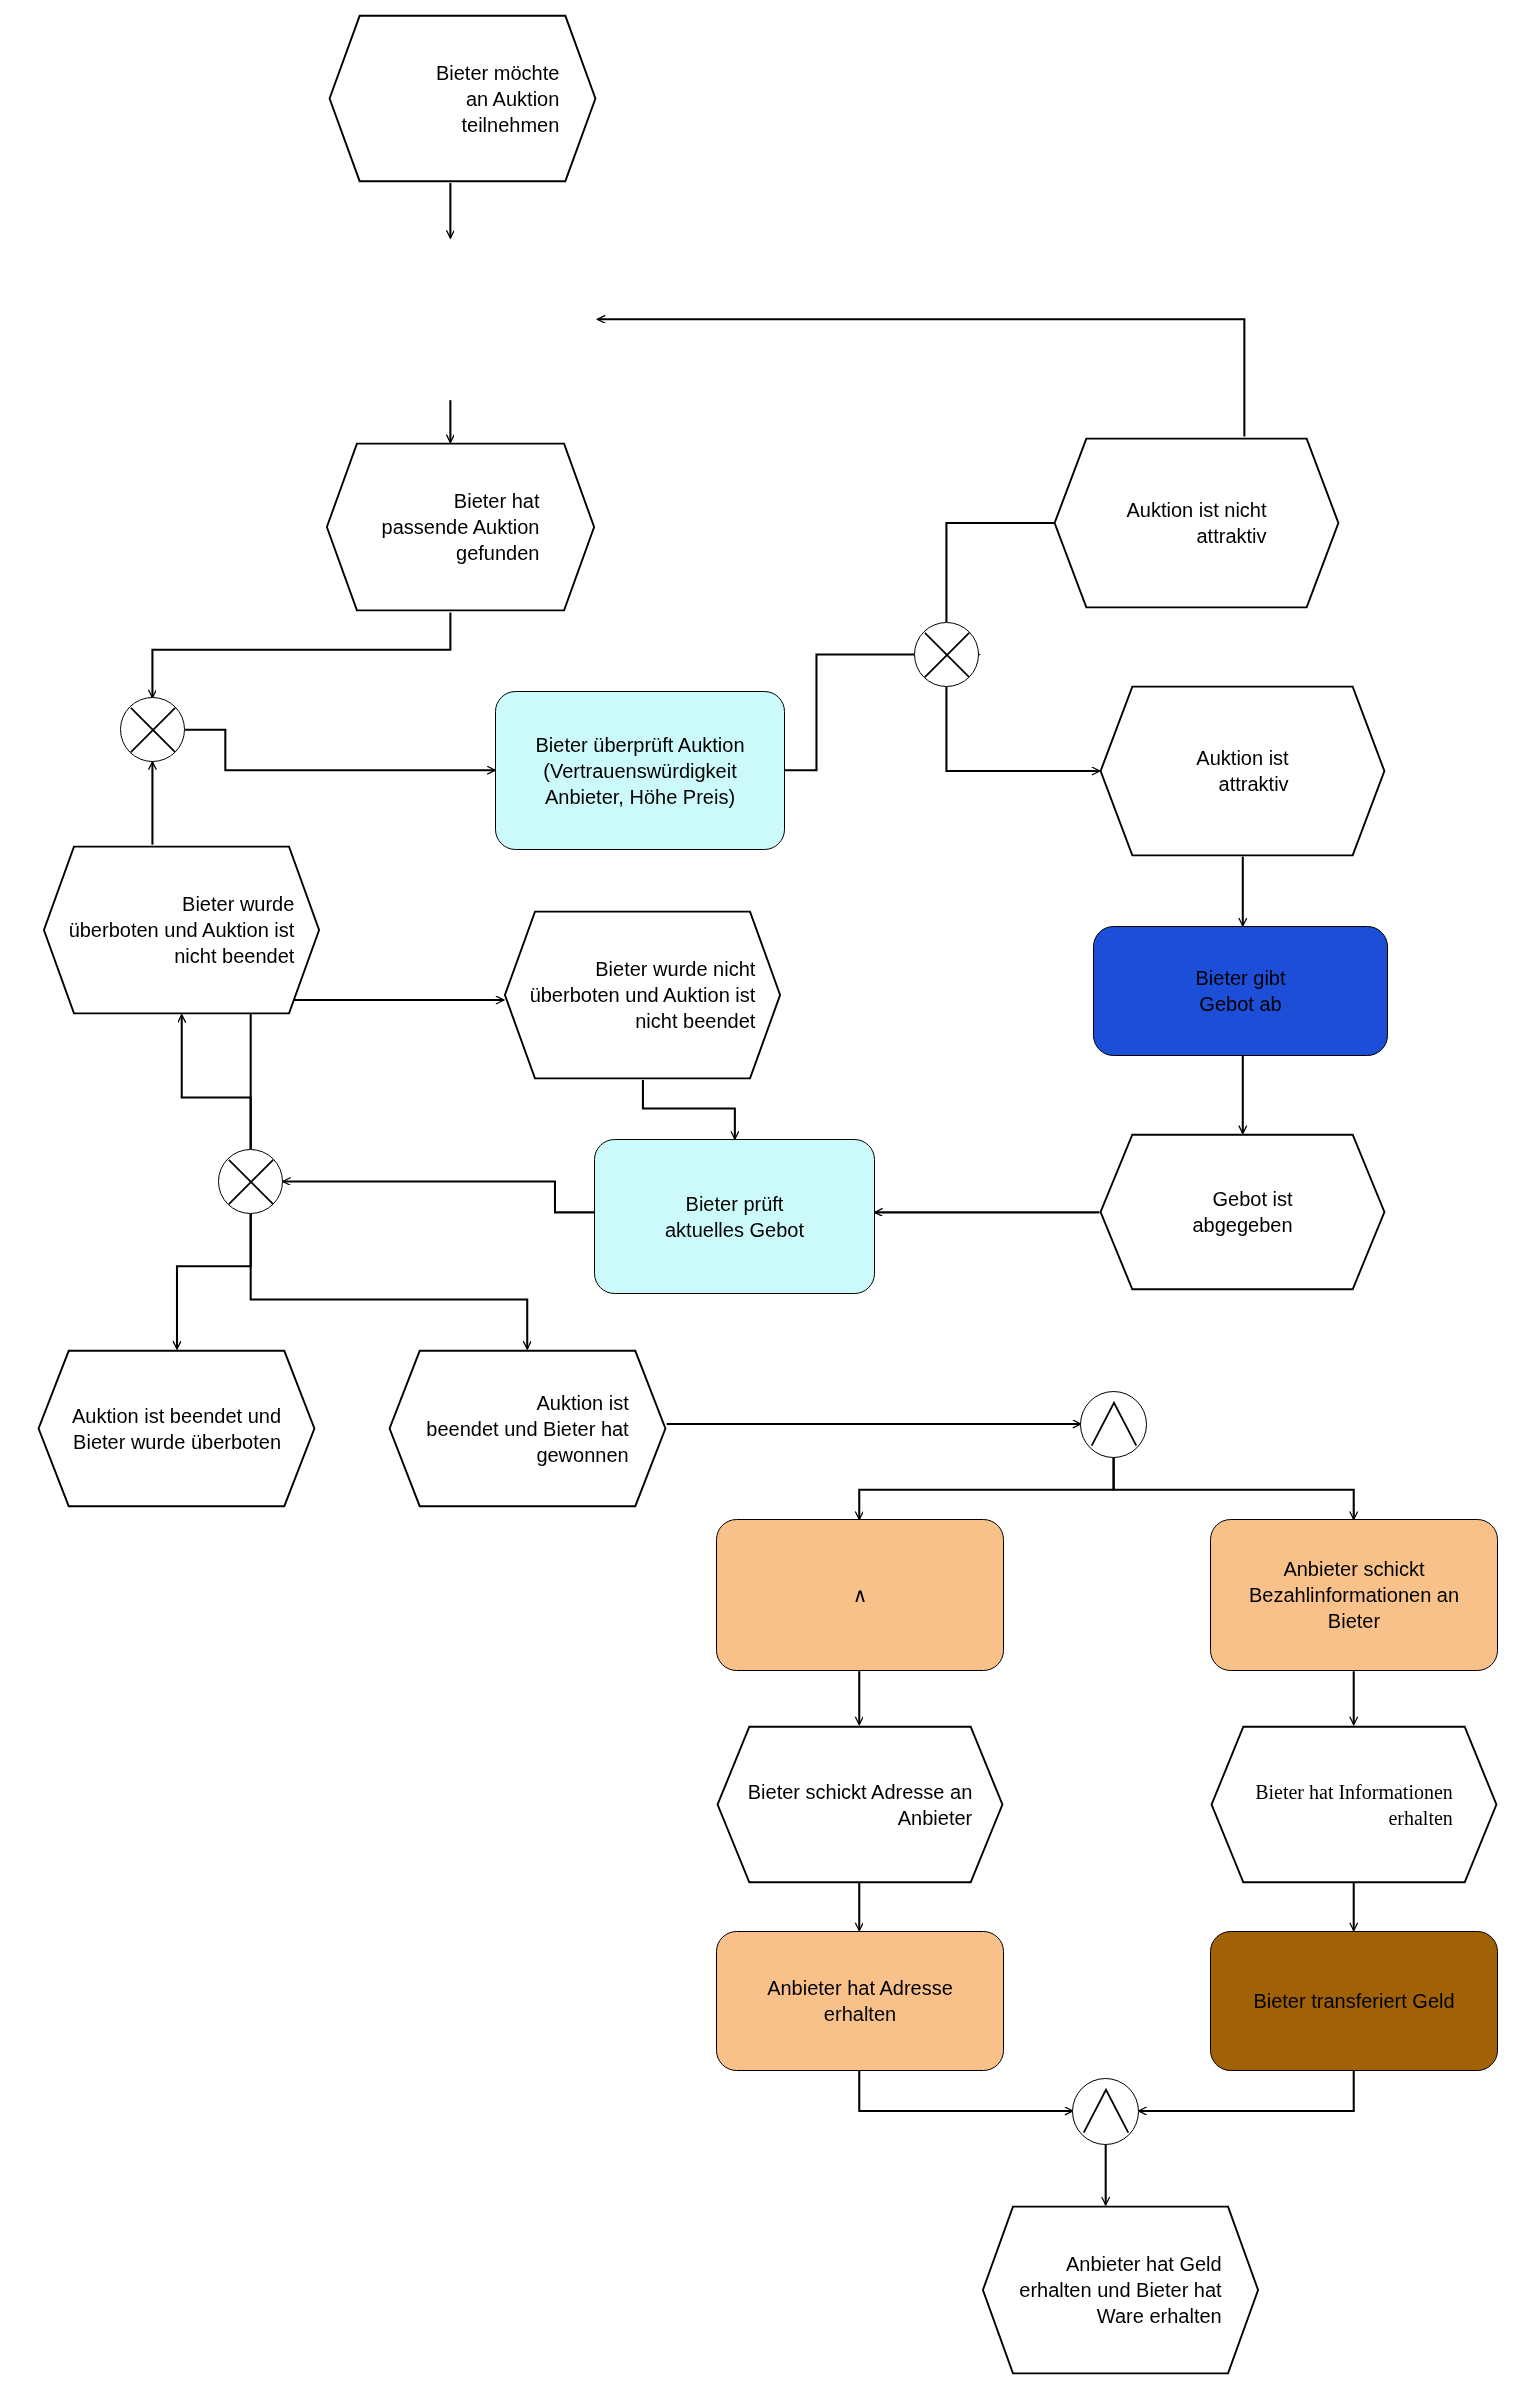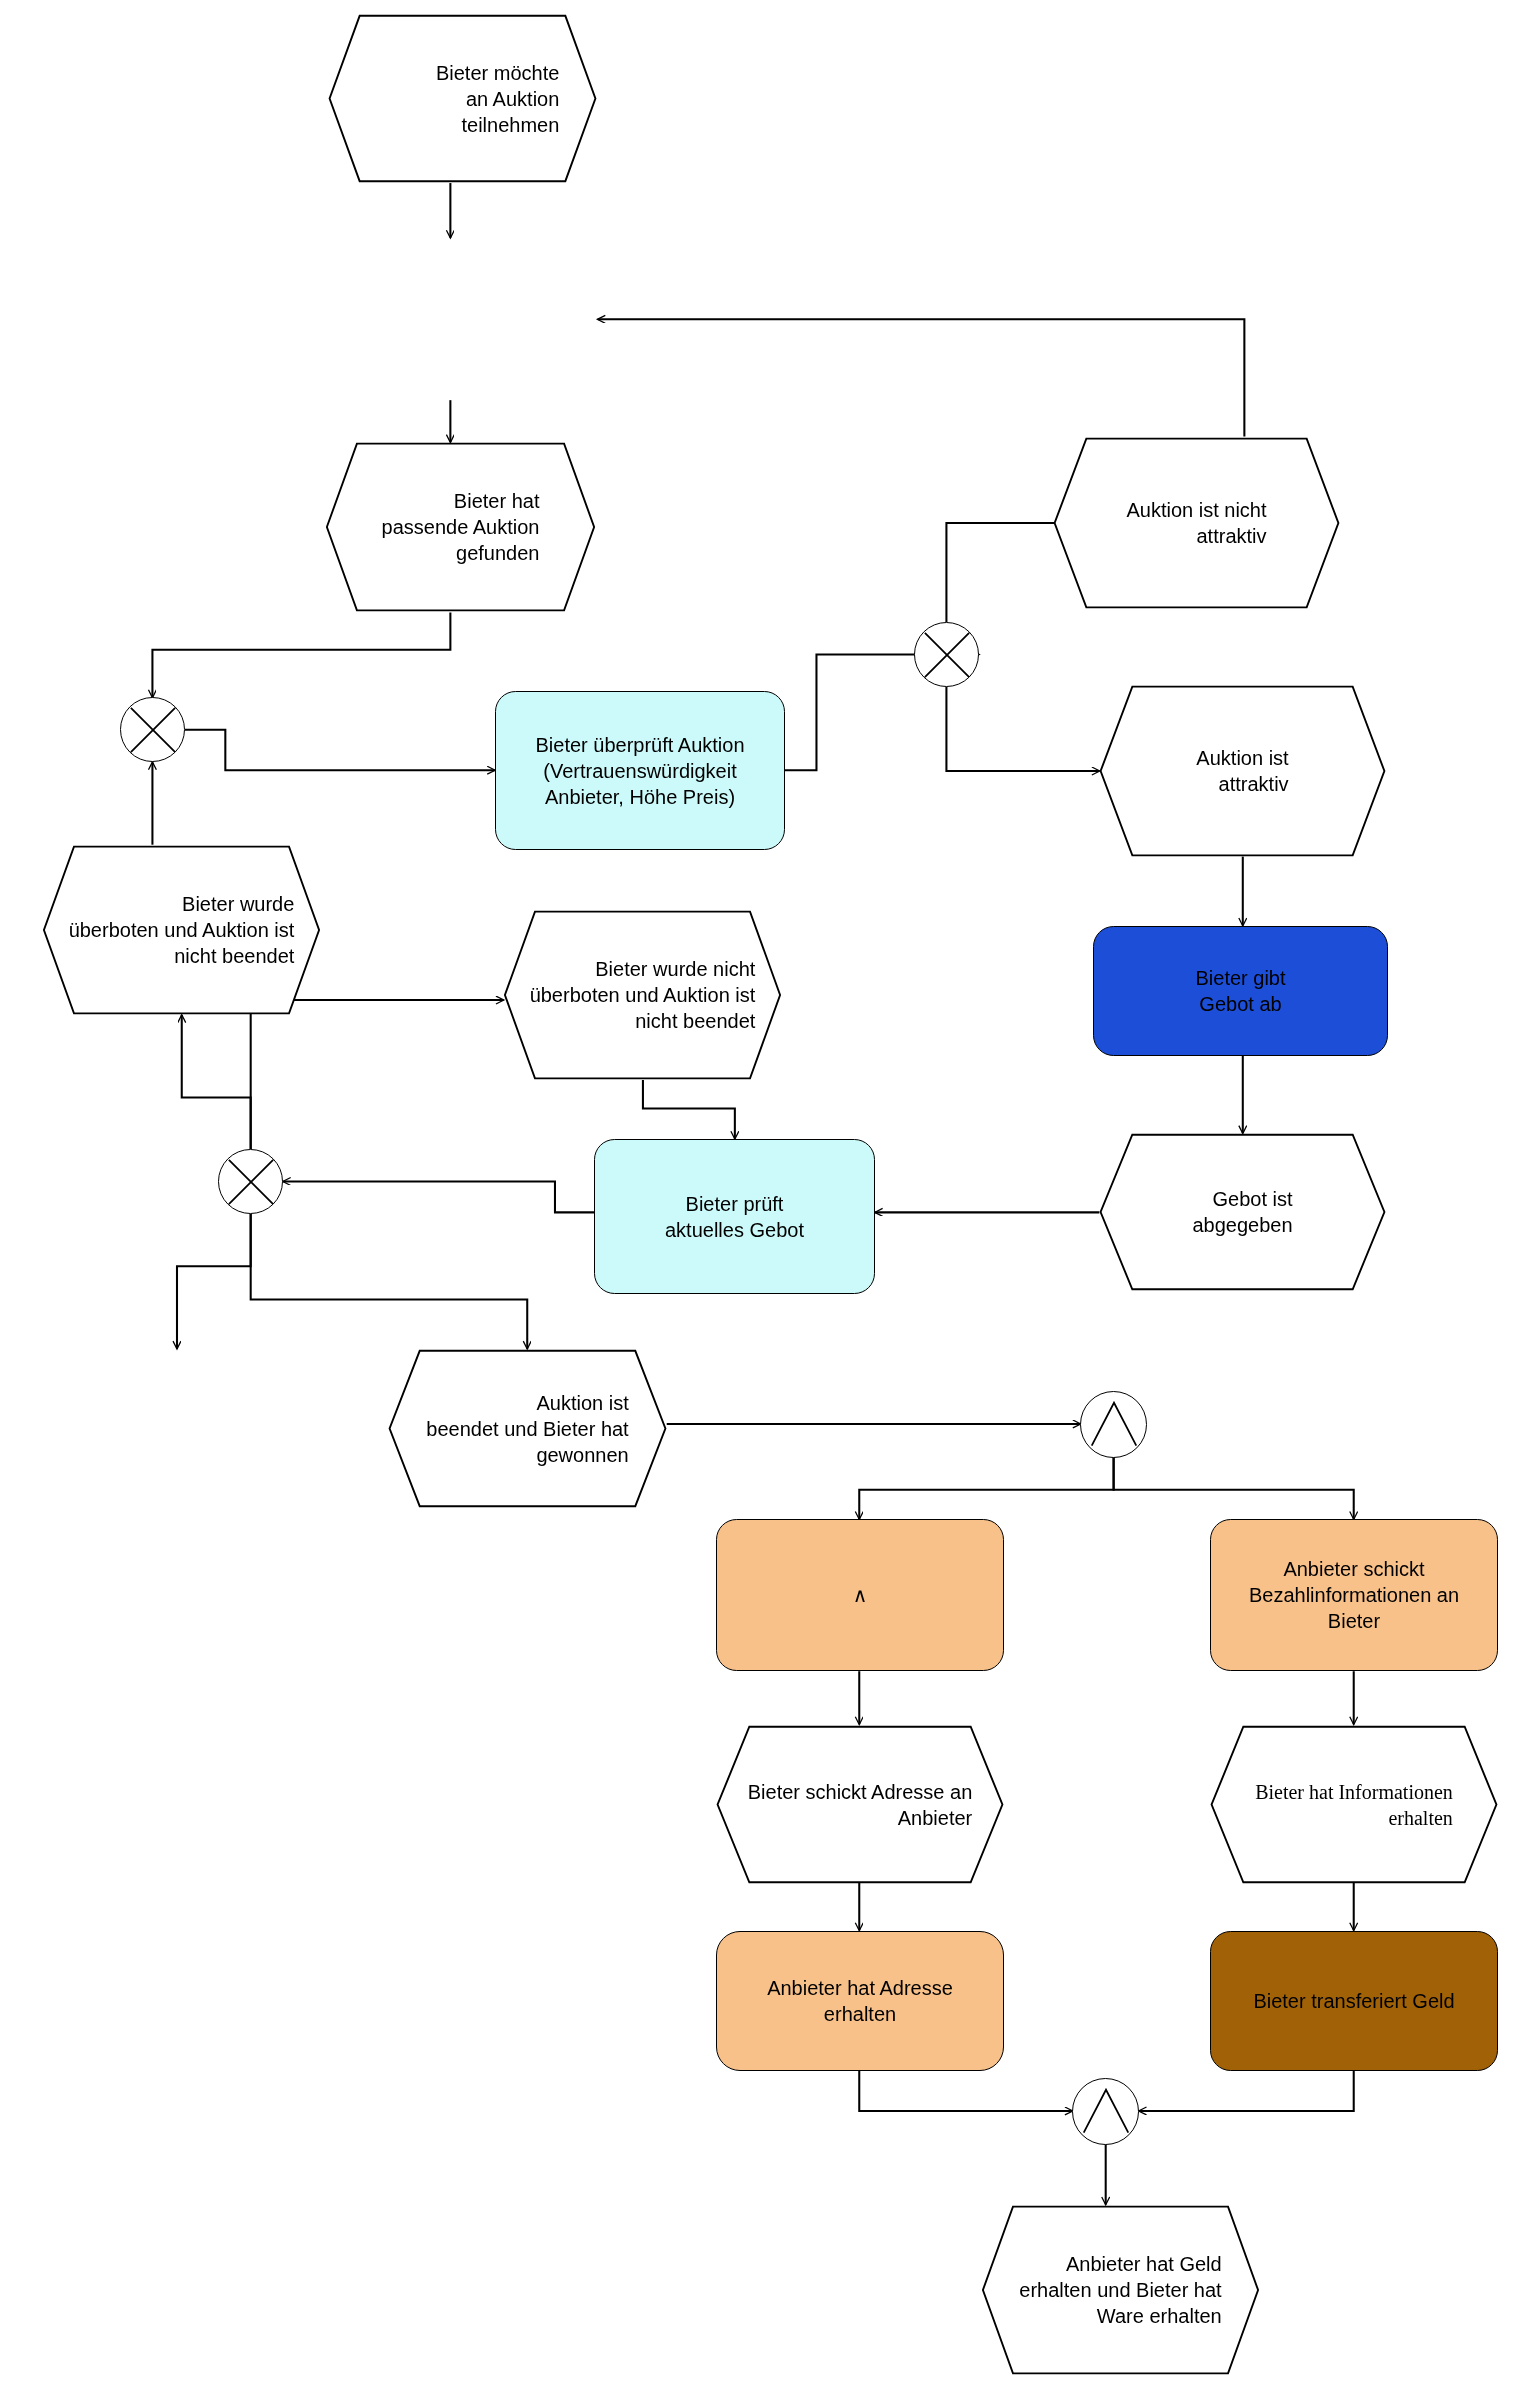--- a/index.html
+++ b/index.html
@@ -196,20 +196,27 @@
 
   <div class="hexnode" style="left:503px;top:910px;width:279px;height:170px;">
     <svg width="279" height="170" viewBox="0 0 352 215">
       <polygon points="40,2 312,2 350,107.5 312,213 40,213 2,107.5" fill="#ffffff" stroke="#000" stroke-width="2.4"></polygon>
     </svg>
     <div class="hextext" style="padding:0 3%;">Bieter wurde nicht
 überboten und Auktion ist
 nicht beendet</div>
   </div>
 
+  <div class="hexnode" style="left:37px;top:1349px;width:279px;height:159px;">
+    <svg width="279" height="159" viewBox="0 0 352 200">
+      <polygon points="40,2 312,2 350,100 312,198 40,198 2,100" fill="#ffffff" stroke="#000" stroke-width="2.4"></polygon>
+    </svg>
+    <div class="hextext" style="padding:0 4%;">Auktion ist beendet und
+Bieter wurde überboten</div>
+  </div>
 
   <div class="hexnode" style="left:388px;top:1349px;width:279px;height:159px;">
     <svg width="279" height="159" viewBox="0 0 352 200">
       <polygon points="40,2 312,2 350,100 312,198 40,198 2,100" fill="#ffffff" stroke="#000" stroke-width="2.4"></polygon>
     </svg>
     <div class="hextext" style="padding:0 6%;">Auktion ist
 beendet und Bieter hat
 gewonnen</div>
   </div>
 
@@ -258,21 +265,21 @@
   <div class="func" style="left:716px;top:1519px;width:288px;height:152px;background:#f8c18a;">
     <span>∧</span>
   </div>
 
   <div class="func" style="left:1210px;top:1519px;width:288px;height:152px;background:#f8c18a;">
     <span>Anbieter schickt
 Bezahlinformationen an
 Bieter</span>
   </div>
 
-  <div class="func" style="left:716px;top:1931px;width:288px;height:140px;background:#f8c18a;border-radius:24px;">
+  <div class="func" style="left:716px;top:1931px;width:288px;height:140px;background:#f8c18a;">
     <span>Anbieter hat Adresse
 erhalten</span>
   </div>
 
   <div class="func" style="left:1210px;top:1931px;width:288px;height:140px;background:#a16207;">
     <span>Bieter transferiert Geld</span>
   </div>
 
   <div class="conn" style="left:120px;top:697px;width:65px;height:65px;">
     <svg width="68" height="68" viewBox="0 0 86 86">

